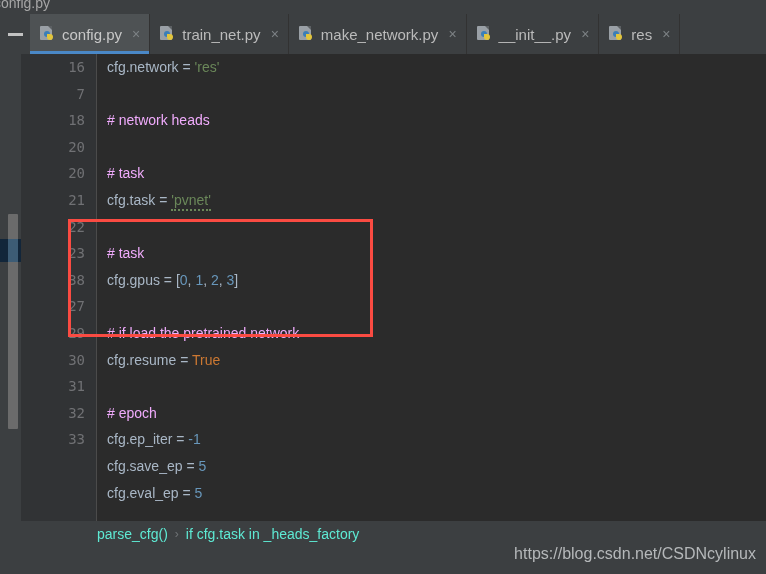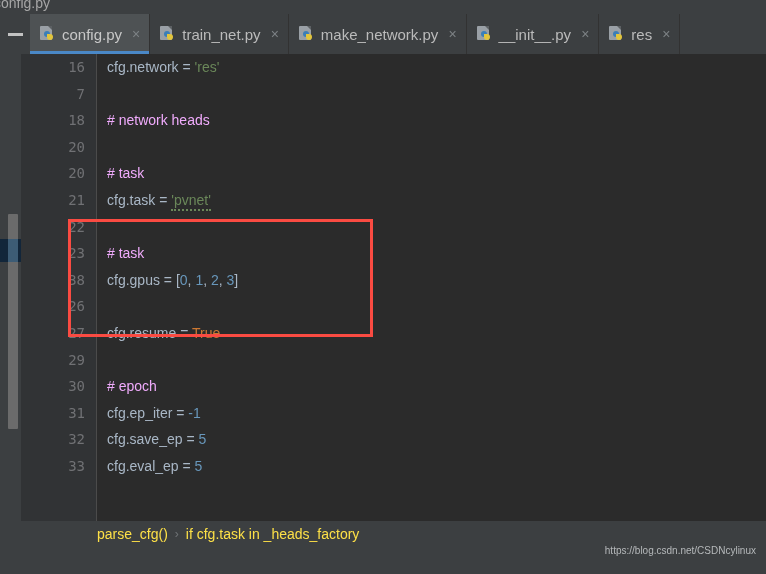--- a/index.html
+++ b/index.html
@@ -153,35 +153,35 @@
   }
 
   
   .breadcrumb {
     position: absolute; left: 0; top: 521px; width: 766px; height: 26px;
     background: #3c3f41;
     display: flex; align-items: center;
     padding-left: 97px;
   }
   .bc-item {
-    font-size: 14px; color: #fde047;
+    font-size: 14px; color: #5eead4;
     font-family: "Liberation Sans", sans-serif; white-space: nowrap;
   }
   .bc-sep {
     font-size: 12px; color: #6f7375; margin: 0 7px;
   }
 
   
   .bottombar {
     position: absolute; left: 0; top: 547px; width: 766px; height: 27px;
     background: #3c3f41;
   }
   .watermark {
     position: absolute; right: 10px; top: 545px;
-    font-size: 10px; color: #b5b8ba;
+    font-size: 16px; color: #b5b8ba;
     font-family: "Liberation Sans", sans-serif;
     white-space: nowrap;
   }
 </style>
 </head>
 <body>
 
 <div id="app">
 
   <div class="title-strip">
@@ -252,40 +252,40 @@
     <div class="gutter" id="gutter">
         <div class="gutter-row">16</div>
         <div class="gutter-row">7</div>
         <div class="gutter-row">18</div>
         <div class="gutter-row">20</div>
         <div class="gutter-row">20</div>
         <div class="gutter-row">21</div>
         <div class="gutter-row">22</div>
         <div class="gutter-row">23</div>
         <div class="gutter-row">38</div>
-        <div class="gutter-row">26</div>
         <div class="gutter-row">27</div>
         <div class="gutter-row">29</div>
         <div class="gutter-row">30</div>
         <div class="gutter-row">31</div>
         <div class="gutter-row">32</div>
         <div class="gutter-row">33</div>
       </div>
 
     <div class="code" id="code">
         <div class="code-row"><span class="tk-def">cfg.network </span><span class="tk-op">= </span><span class="tk-str">'res'</span></div>
         <div class="code-row">&nbsp;</div>
         <div class="code-row"><span class="tk-com"># network heads</span></div>
         <div class="code-row">&nbsp;</div>
         <div class="code-row"><span class="tk-com"># task</span></div>
         <div class="code-row"><span class="tk-def">cfg.task </span><span class="tk-op">= </span><span class="tk-str typo">'pvnet'</span></div>
         <div class="code-row">&nbsp;</div>
         <div class="code-row"><span class="tk-com"># task</span></div>
         <div class="code-row"><span class="tk-def">cfg.gpus </span><span class="tk-op">= </span><span class="tk-op">[</span><span class="tk-num">0</span><span class="tk-op">, </span><span class="tk-num">1</span><span class="tk-op">, </span><span class="tk-num">2</span><span class="tk-op">, </span><span class="tk-num">3</span><span class="tk-op">]</span></div>
         <div class="code-row">&nbsp;</div>
+        <div class="code-row"><span class="tk-com"># if load the pretrained network</span></div>
         <div class="code-row"><span class="tk-def">cfg.resume </span><span class="tk-op">= </span><span class="tk-kw">True</span></div>
         <div class="code-row">&nbsp;</div>
         <div class="code-row"><span class="tk-com"># epoch</span></div>
         <div class="code-row"><span class="tk-def">cfg.ep_iter </span><span class="tk-op">= </span><span class="tk-num">-1</span></div>
         <div class="code-row"><span class="tk-def">cfg.save_ep </span><span class="tk-op">= </span><span class="tk-num">5</span></div>
         <div class="code-row"><span class="tk-def">cfg.eval_ep </span><span class="tk-op">= </span><span class="tk-num">5</span></div>
       </div>
 
     <div class="redbox"></div>
   </div>

